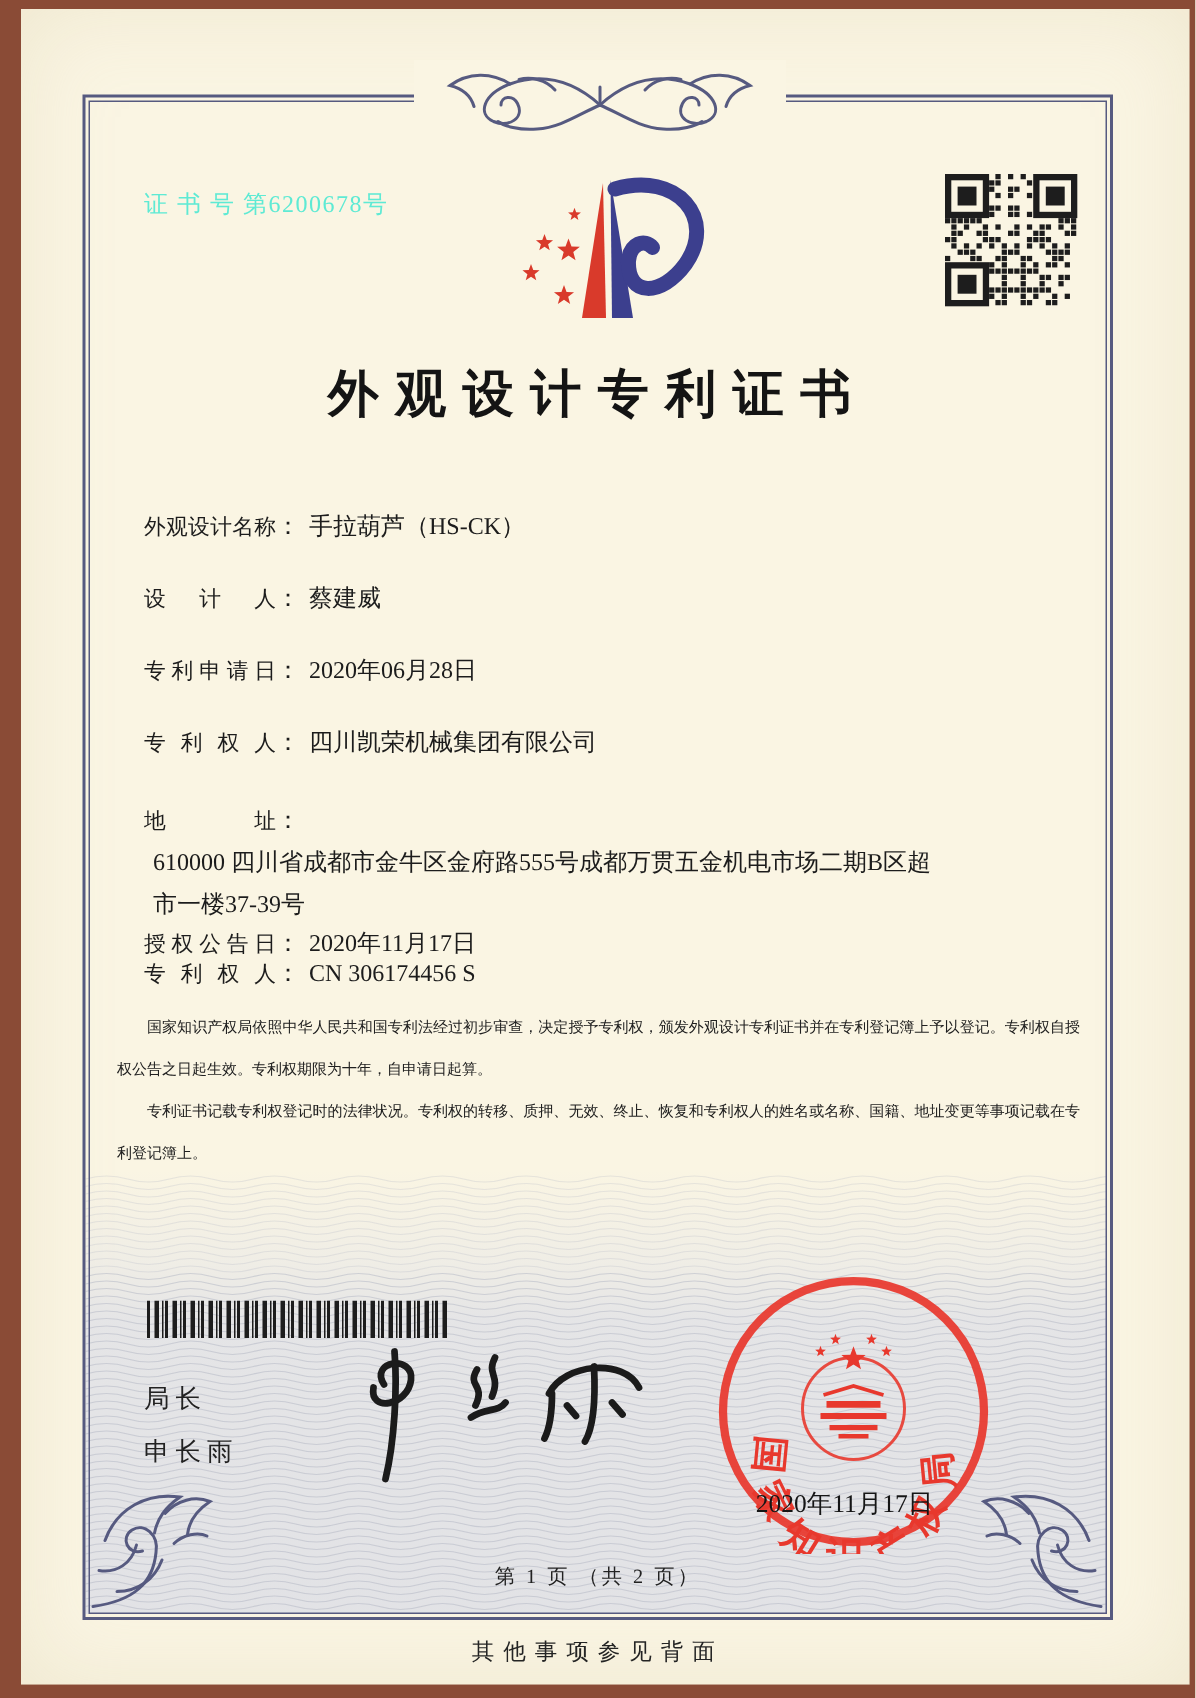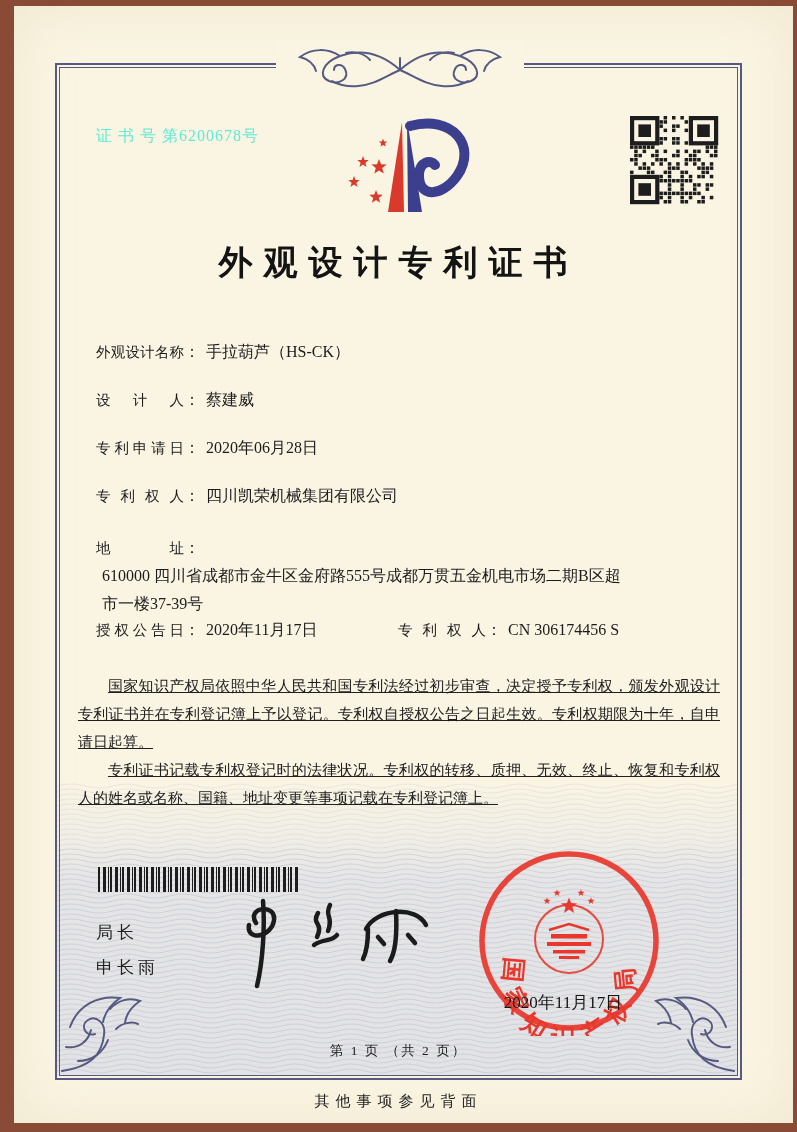--- a/index.html
+++ b/index.html
@@ -15,28 +15,28 @@
   .top-ornament{position:absolute;left:276px;top:40px;width:248px;height:54px;
                 background:#faf5e3;z-index:4;display:flex;align-items:center;justify-content:center;}
   .cert-no{position:absolute;left:96px;top:126px;font-size:16px;letter-spacing:1px;color:#5eead4;z-index:3;}
   .logo{position:absolute;left:336px;top:110px;z-index:3;}
   .qr{position:absolute;left:628px;top:114px;z-index:3;}
   .title{position:absolute;left:0;right:0;top:240px;text-align:center;font-size:34px;
          font-weight:600;letter-spacing:11px;color:#141414;z-index:3;}
   .fields{position:absolute;left:96px;top:342px;width:618px;z-index:3;color:#1c1c1c;}
   .frow{line-height:20px;margin-bottom:28px;font-size:16px;white-space:nowrap;}
   .frow.addr{line-height:28px;margin-bottom:2px;white-space:normal;}
-  .frow.duo{display:flex;white-space:nowrap;}
+  .frow.duo{display:flex;white-space:nowrap;flex-direction:column;}
   .frow.duo .grp1{width:302px;flex:none;}
   .flabel{display:inline-block;width:88px;font-size:14.5px;text-align:justify;text-align-last:justify;vertical-align:top;}
   .fcolon{display:inline-block;}
   .fvalue{margin-left:6px;}
   .frow.addr .fvalue{display:inline-block;width:524px;vertical-align:top;}
   .paras{position:absolute;left:78px;top:672px;width:642px;z-index:3;color:#202020;}
-  .paras p{margin:0;font-size:15px;line-height:28px;text-indent:2em;text-align:justify;text-decoration:underline;}
+  .paras p{margin:0;font-size:10px;line-height:28px;text-indent:2em;text-align:justify;}
   
   .band{position:absolute;left:57px;top:780px;width:681px;height:296px;z-index:1;
         background:linear-gradient(180deg,rgba(232,232,236,0) 0%,rgba(228,229,233,.45) 20%,
                    rgba(225,226,231,.85) 34%,rgba(224,225,230,.92) 100%);}
   .corner-fl{position:absolute;top:985px;z-index:3;}
   .corner-fl.left{left:58px;}
   .corner-fl.right{left:648px;transform:scaleX(-1);}
   .barcode{position:absolute;left:96px;top:867px;z-index:3;}
   .director-title{position:absolute;left:96px;top:921px;font-family:"Liberation Sans","DejaVu Sans",sans-serif;
                   font-size:17px;letter-spacing:4px;color:#222;z-index:3;font-weight:500;}

